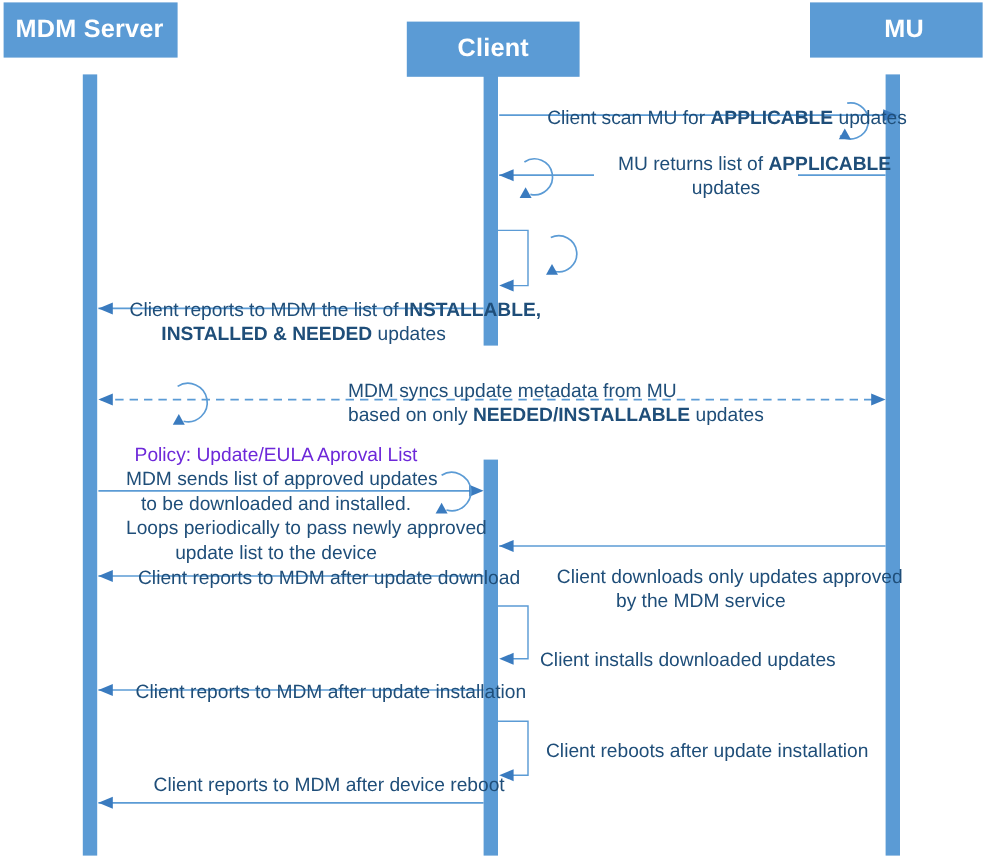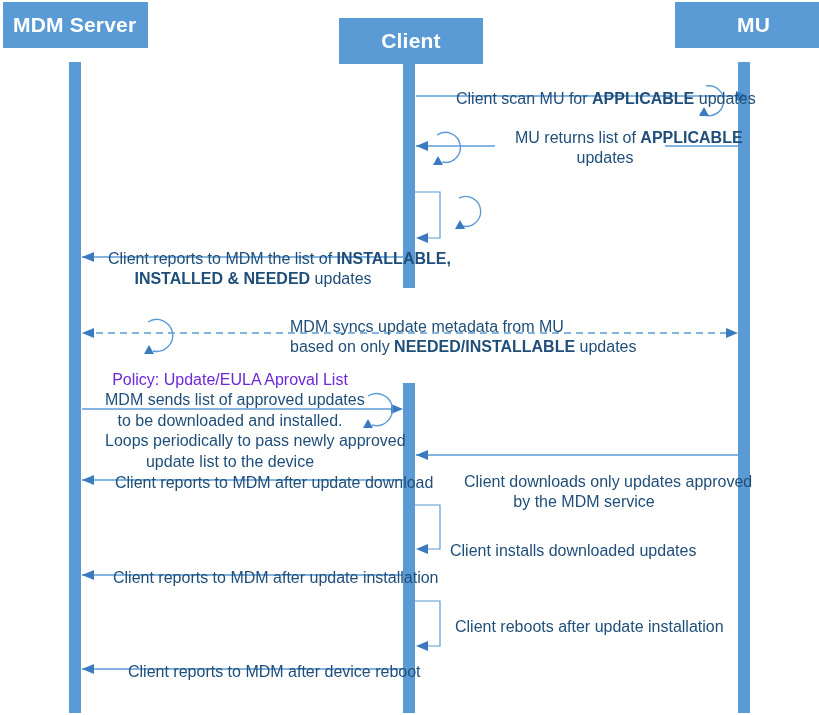--- a/index.html
+++ b/index.html
@@ -154,15 +154,15 @@
   <div class="msg-label" style="left:464px; top:439px; width:240px;margin-top:33px;">Client downloads only updates approved<br>by the MDM service</div>
 
   <div class="msg-label" style="left:115px; top:473px; width:260px;">Client reports to MDM after update download</div>
 
   <div class="msg-label" style="left:450px; top:521px; width:210px;margin-top:20px;">Client installs downloaded updates</div>
 
   <div class="msg-label" style="left:455px; top:617px; width:220px;">Client reboots after update installation</div>
 
   <div class="msg-label" style="left:113px; top:568px; width:270px;">Client reports to MDM after update installation</div>
 
-  <div class="msg-label" style="left:128px; top:662px; width:245px;text-align:center;">Client reports to MDM after device reboot</div>
+  <div class="msg-label" style="left:128px; top:645px; width:245px;text-align:center;">Client reports to MDM after device reboot</div>
 
 </div>
 
 </body></html>

